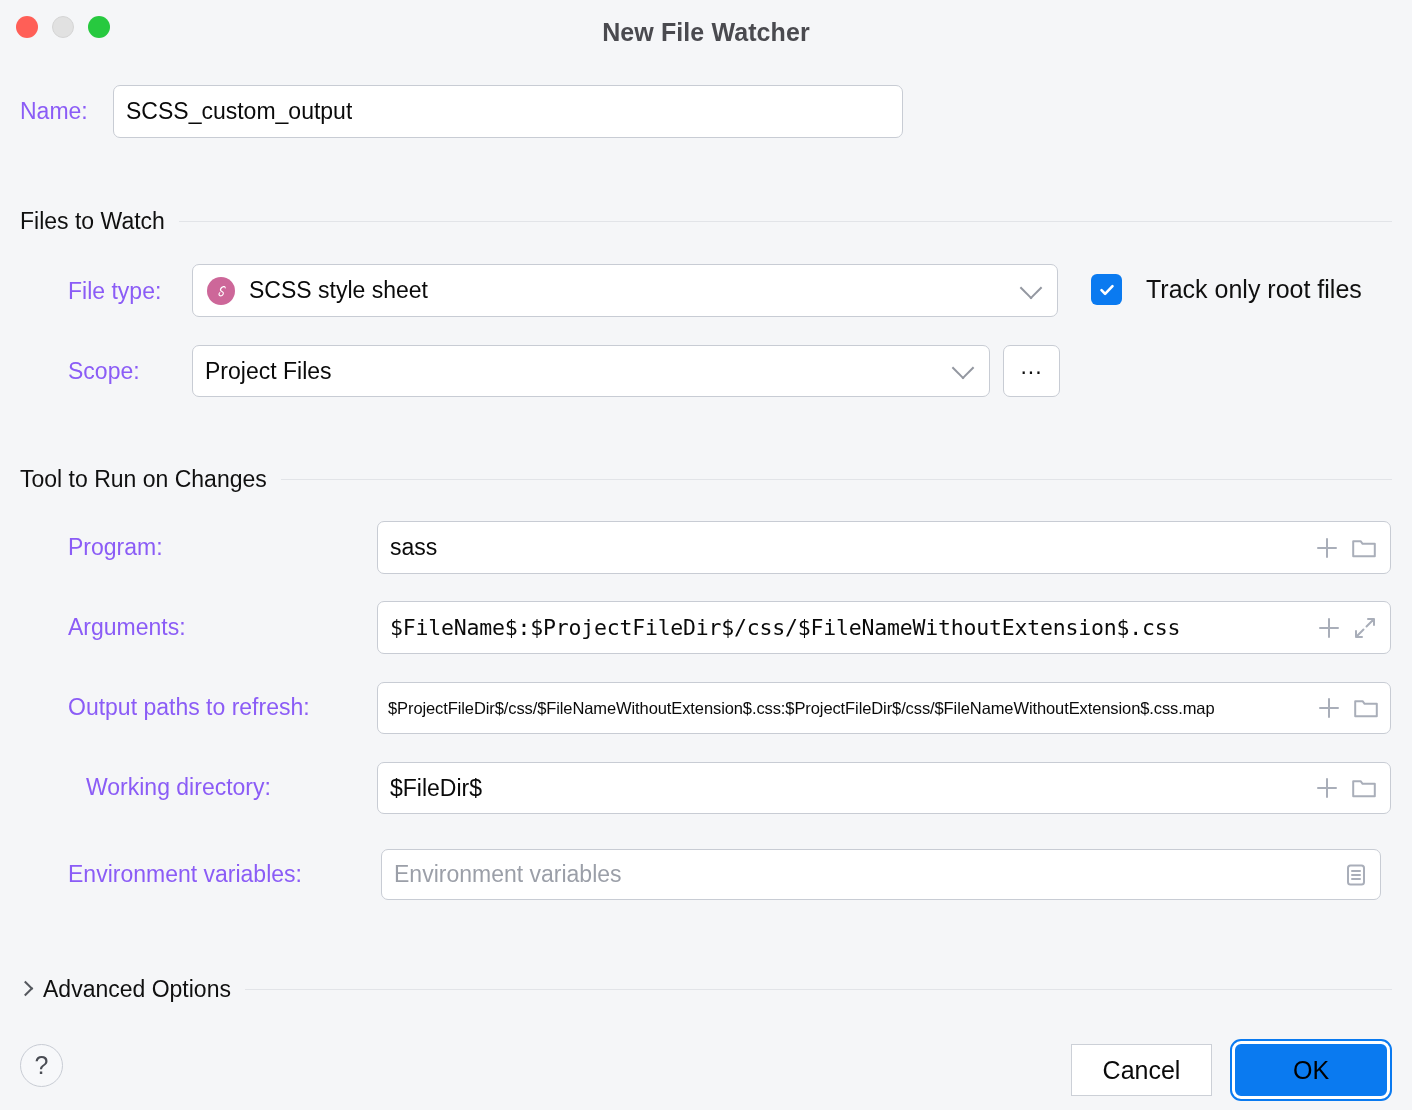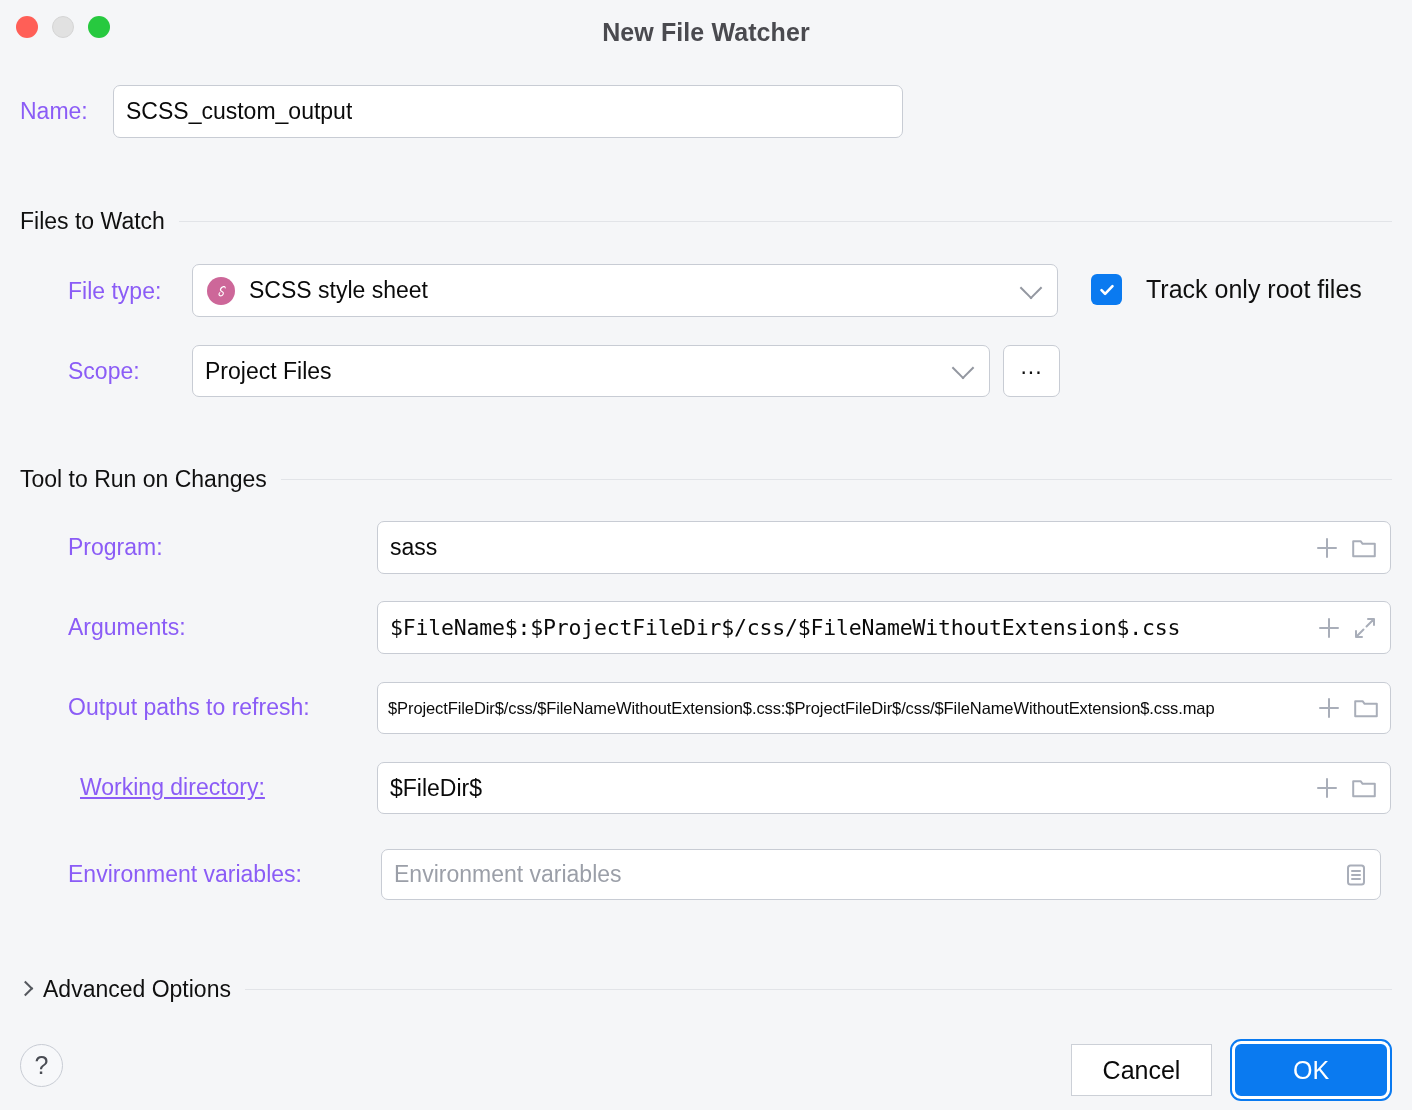--- a/index.html
+++ b/index.html
@@ -208,21 +208,21 @@
   }
   .outpaths-label { position: absolute; left: 68px; top: 694px; }
   .outpaths-field {
     position: absolute;
     left: 377px; top: 682px;
     width: 1014px; height: 52px;
     font-size: 16.5px;
     padding: 0 10px;
     letter-spacing: -0.1px;
   }
-  .workdir-label { position: absolute; left: 80px; top: 774px; text-decoration: underline; }
+  .workdir-label { position: absolute; left: 86px; top: 774px; }
   .workdir-field {
     position: absolute;
     left: 377px; top: 762px;
     width: 1014px; height: 52px;
   }
   .envvars-label { position: absolute; left: 68px; top: 861px; }
   .envvars-field {
     position: absolute;
     left: 381px; top: 849px;
     width: 1000px; height: 51px;
@@ -264,21 +264,21 @@
     left: 1071px; top: 1044px;
     width: 141px; height: 52px;
     background: #ffffff;
     border: 1px solid #ccd0d7;
     color: #0a0a0a;
   }
   .btn-ok {
     left: 1232px; top: 1041px;
     width: 158px; height: 58px;
     background: #0a7af0;
-    color: #ffffff;
+    color: #000000;
     border: 3px solid #ffffff;
     outline: 2px solid #0a7af0;
     border-radius: 9px;
   }
 </style>
 </head>
 <body>
 
 <div class="dialog">
 

